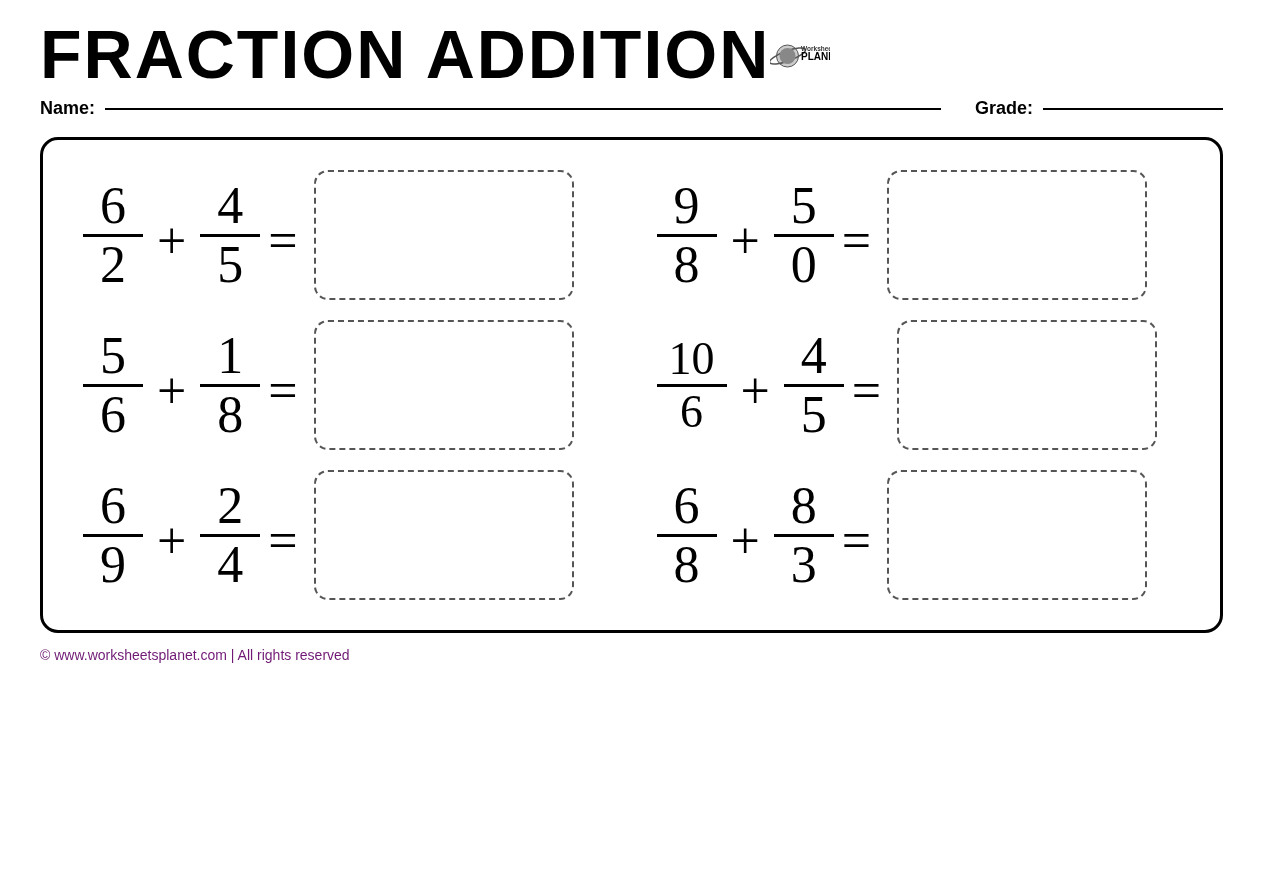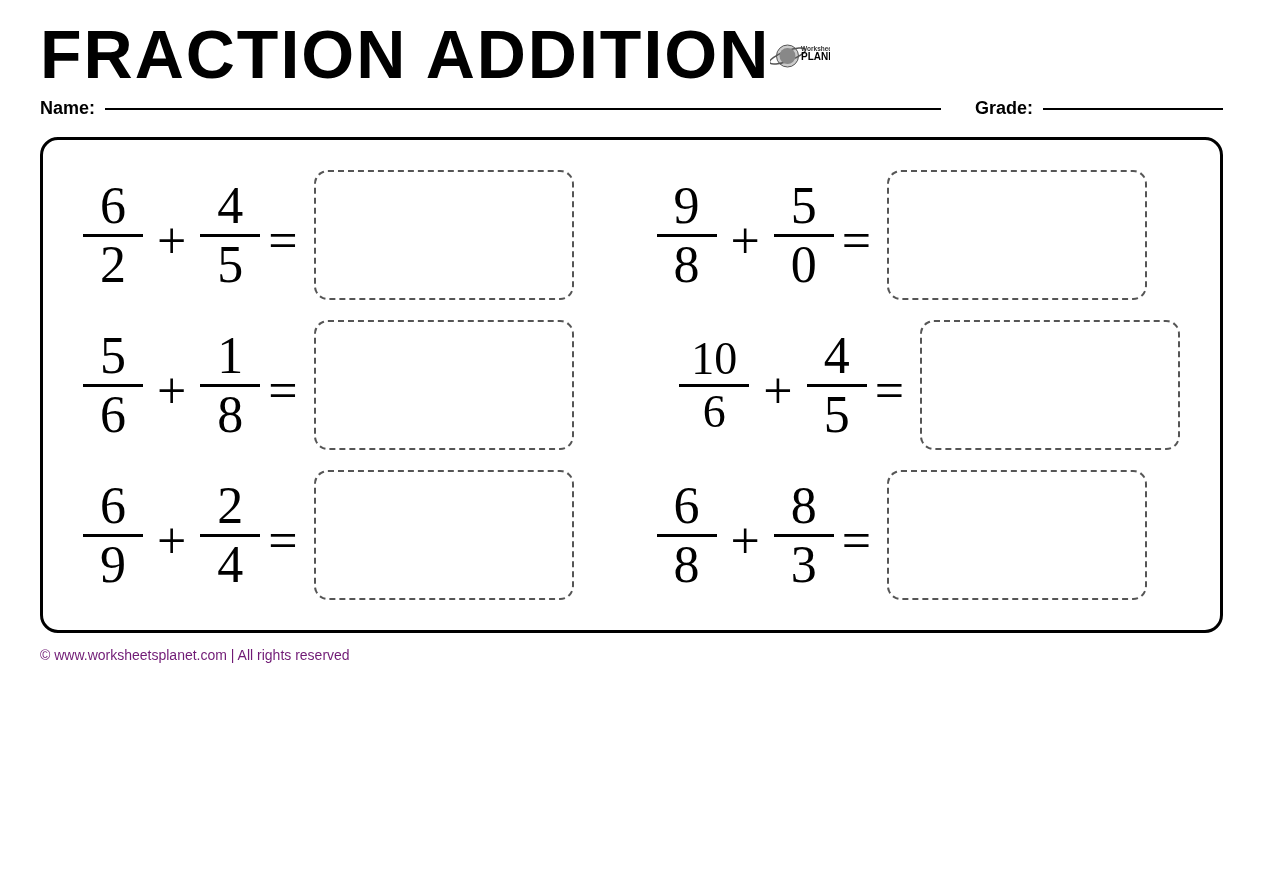--- a/index.html
+++ b/index.html
@@ -233,21 +233,21 @@
       <span class="operator">+</span>
       <div class="fraction">
         <span class="numerator">1</span>
         <div class="fraction-bar"></div>
         <span class="denominator">8</span>
       </div>
       <span class="equals">=</span>
       <div class="answer-box"></div>
     </div>
 
-    <div class="single-problem" style="margin-left:30px;justify-content:flex-end;">
+    <div class="single-problem" style="margin-left:30px;">
       <div class="fraction" style="min-width:70px;">
         <span class="numerator wide">10</span>
         <div class="fraction-bar"></div>
         <span class="denominator wide">6</span>
       </div>
       <span class="operator">+</span>
       <div class="fraction">
         <span class="numerator">4</span>
         <div class="fraction-bar"></div>
         <span class="denominator">5</span>

